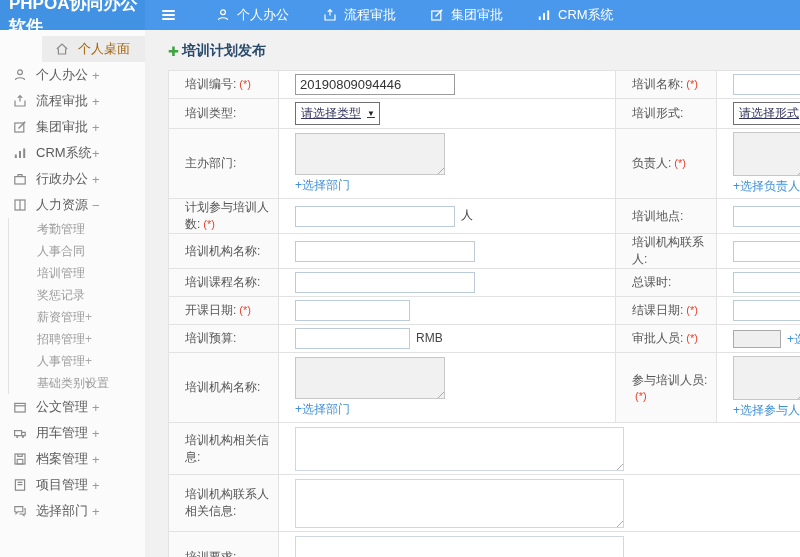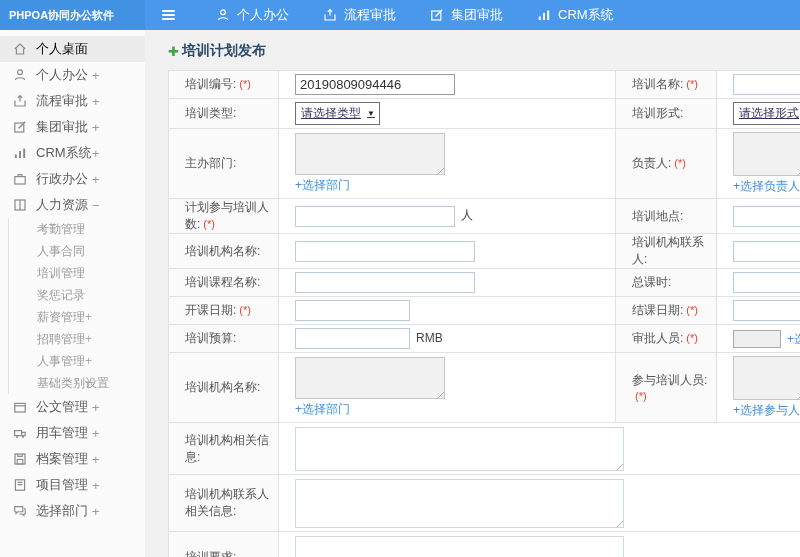--- a/index.html
+++ b/index.html
@@ -2,39 +2,39 @@
 <html><head>
 <meta charset="utf-8">
 <style>
   * { margin:0; padding:0; box-sizing:border-box; }
   html,body { width:800px; height:557px; overflow:hidden; background:#f1f1f1;
     font-family:"Liberation Sans","DejaVu Sans",sans-serif; }
 
   
   .topbar { height:30px; background:#4a98ec; display:flex; align-items:stretch; color:#fff; }
   .logo { width:145px; background:#4292e4; display:flex; align-items:center;
-    padding-left:9px; font-size:11px; font-weight:bold; letter-spacing:0; }
+    padding-left:9px; font-size:17px; font-weight:bold; letter-spacing:0; }
   .hamburger { width:34px; display:flex; flex-direction:column; justify-content:center;
     align-items:center; gap:2px; cursor:pointer; margin-left:6px; }
   .hamburger i { display:block; width:13px; height:2px; background:#fff; border-radius:1px; }
   .topnav { display:flex; align-items:stretch; margin-left:14px; }
   .nav-item { display:flex; align-items:center; gap:7px; padding:0 17px; font-size:13px;
     cursor:pointer; white-space:nowrap; }
   .nav-item svg { width:14px; height:14px; }
   .nav-item .caret { font-size:9px; margin-left:2px; }
 
   
   .wrap { display:flex; height:527px; }
   .sidebar { width:145px; background:#fbfbfb; padding-top:6px; flex:none; overflow:hidden; }
   .main { flex:1; background:#f1f1f1; padding:11px 0 0 23px; overflow:hidden; }
 
   
   .side-item { position:relative; height:26px; display:flex; align-items:center;
     padding-left:13px; font-size:13px; color:#5c5c5c; cursor:pointer; }
-  .side-item.active { background:#ececec; color:#000000; }
+  .side-item.active { background:#ececec; color:#a16207;margin-left:42px; }
   .side-item svg { width:14px; height:14px; margin-right:9px; color:#8a8a8a; flex:none; }
   .side-item .plus { position:absolute; left:92px; color:#999; font-size:13px; }
   .side-sub { position:relative; height:22px; display:flex; align-items:center;
     margin-left:8px; border-left:1px solid #e2e2e2; padding-left:28px; font-size:12px;
     color:#9b9b9b; cursor:pointer; }
   .side-sub .plus { position:absolute; left:76px; color:#aaa; font-size:12px; }
 
   
   .page-title { display:flex; align-items:center; gap:3px; font-size:14px; font-weight:bold;
     color:#2a4a6b; height:20px; }

